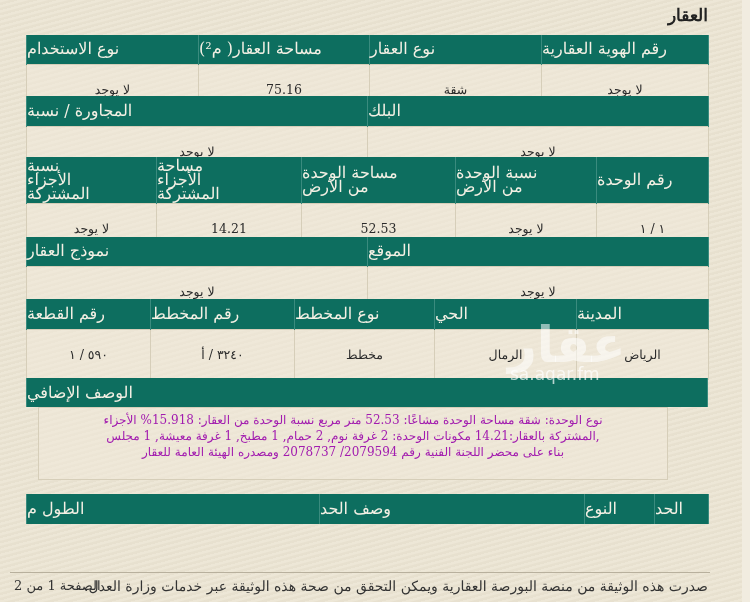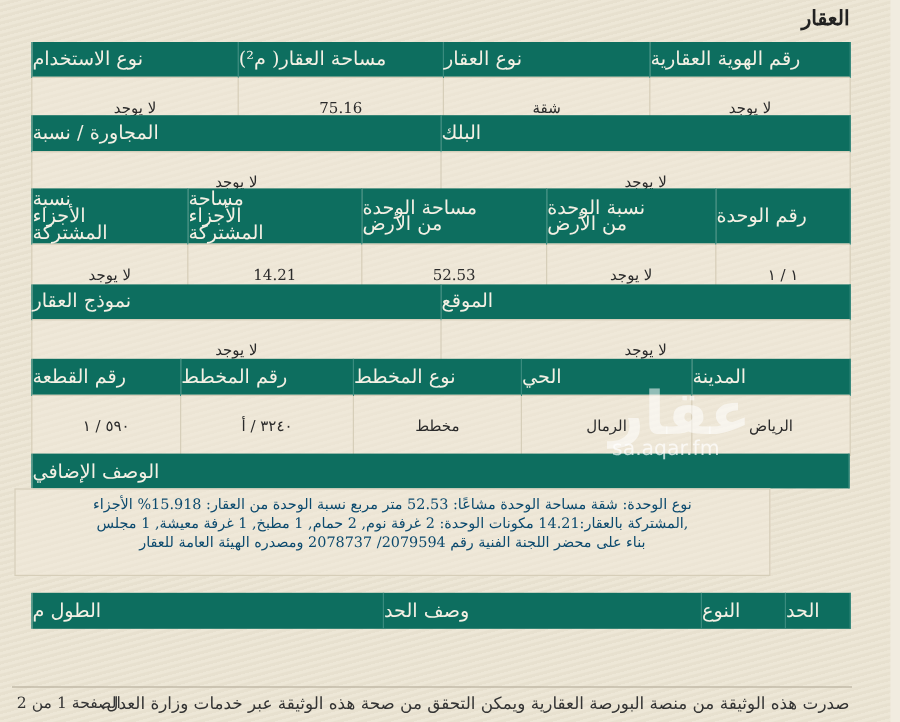--- a/index.html
+++ b/index.html
@@ -15,21 +15,21 @@
   .page-title { position: absolute; right: 42px; top: 5px; font-size: 17px; font-weight: bold; color: #222; font-family: Liberation Serif, serif; }
   .tbl { position: absolute; left: 26px; width: 682px; border-collapse: collapse; table-layout: fixed; direction: rtl; }
   .tbl th {
     background: #0d6e5f; color: #f4f0e4; font-weight: normal; font-size: 16px;
     border-left: 1px solid #3a8b7e; border-right: 1px solid #3a8b7e; padding: 0; text-align: left; line-height: 14px;
   }
   .tbl td {
     background: rgba(240,234,218,0.55); color: #2b2b2b; font-size: 12.5px; text-align: center; padding: 17px;
     border: 1px solid #d6ceb9;
   }
-  .desc-body { position: absolute; left: 12px; width: 630px; top: 407px; height: 73px; background: rgba(240,234,218,0.55); border: 1px solid #d6ceb9; box-sizing: border-box; text-align: center; font-size: 12px; line-height: 16px; padding-top: 4px; color: #0c4a6e; }
+  .desc-body { position: absolute; left: 38px; width: 630px; top: 407px; height: 73px; background: rgba(240,234,218,0.55); border: 1px solid #d6ceb9; box-sizing: border-box; text-align: center; font-size: 12px; line-height: 16px; padding-top: 4px; color: #a21caf; }
   .desc-body span { display: block; }
   .watermark { position: absolute; left: 508px; top: 330px; width: 130px; height: 60px; direction: ltr; pointer-events: none; }
   .wm-logo { position: absolute; left: 0; top: -14px; font-family: "DejaVu Sans", sans-serif; font-size: 50px; color: rgba(255,255,255,0.55); font-weight: bold; letter-spacing: 2px; }
   .wm-url { position: absolute; left: 2px; top: 34px; font-family: "DejaVu Sans", sans-serif; font-size: 17px; color: rgba(255,255,255,0.7); }
   .footer-line { position: absolute; left: 10px; width: 700px; top: 572px; height: 1px; background: #b8b09d; }
   .footer-note { position: absolute; right: 42px; top: 578px; font-size: 14px; color: #333; }
   .footer-page { position: absolute; left: 14px; top: 578px; font-size: 13px; color: #333; }
 </style>
 </head>
 <body>

